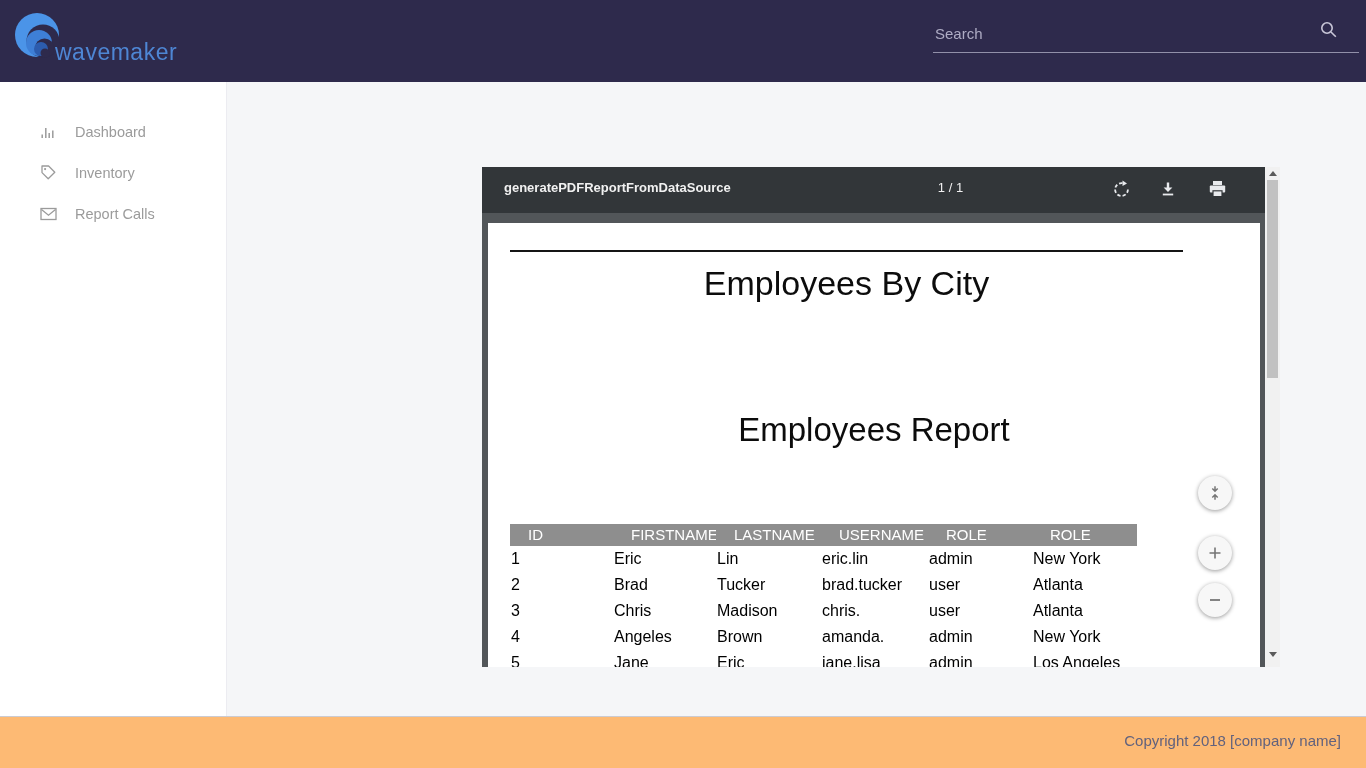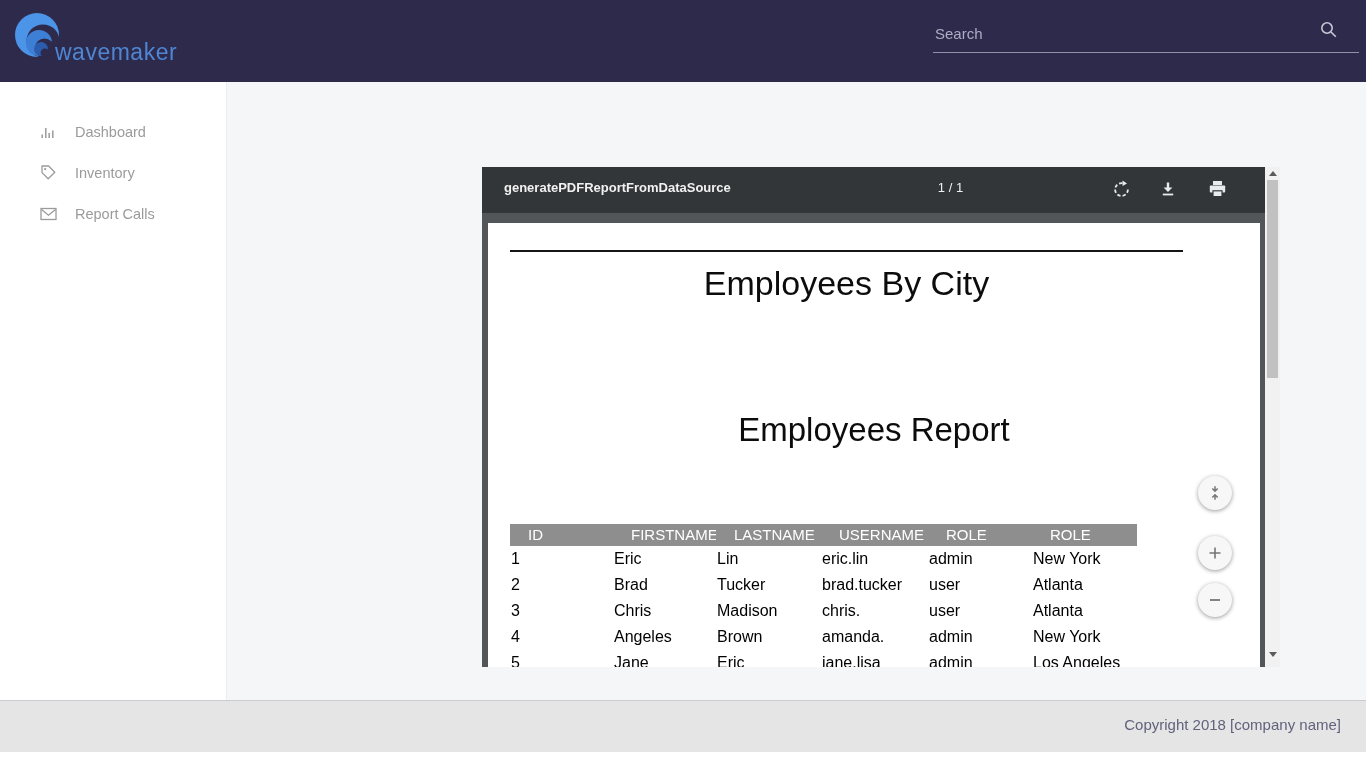--- a/index.html
+++ b/index.html
@@ -57,21 +57,21 @@
   .v-scrollbar { position:absolute; right:0; top:0; width:15px; height:500px; background:#f1f1f1; }
   .sb-arrow { position:absolute; left:0; width:15px; height:13px; cursor:pointer; }
   .sb-arrow::after { content:""; position:absolute; left:4px; border-left:4px solid transparent; border-right:4px solid transparent; }
   .sb-up { top:0; }
   .sb-up::after { top:4px; border-bottom:5px solid #5a5a5a; }
   .sb-down { bottom:6px; }
   .sb-down::after { top:4px; border-top:5px solid #5a5a5a; }
   .sb-thumb { position:absolute; left:2px; top:13px; width:11px; height:198px; background:#c1c1c1; cursor:pointer; }
 
   
-  .app-footer { position:absolute; left:0; bottom:16px; width:1366px; height:52px; background:#e5e5e5; border-top:1px solid #cbcbd2; z-index:4; }
+  .app-footer { position:absolute; left:0; bottom:0; width:1366px; height:52px; background:#fdba74; border-top:1px solid #cbcbd2; z-index:4; }
   .footer-text { position:absolute; right:25px; top:15px; font-size:15px; color:#62627d; }
 </style>
 </head>
 <body>
 
 <div class="app-header">
   <div class="logo">
     <svg width="50" height="58" viewBox="0 0 50 58">
       <circle cx="24" cy="29" r="22" fill="#4b94e8"></circle>
       <circle cx="30" cy="35" r="16.5" fill="#2e2a4c"></circle>

